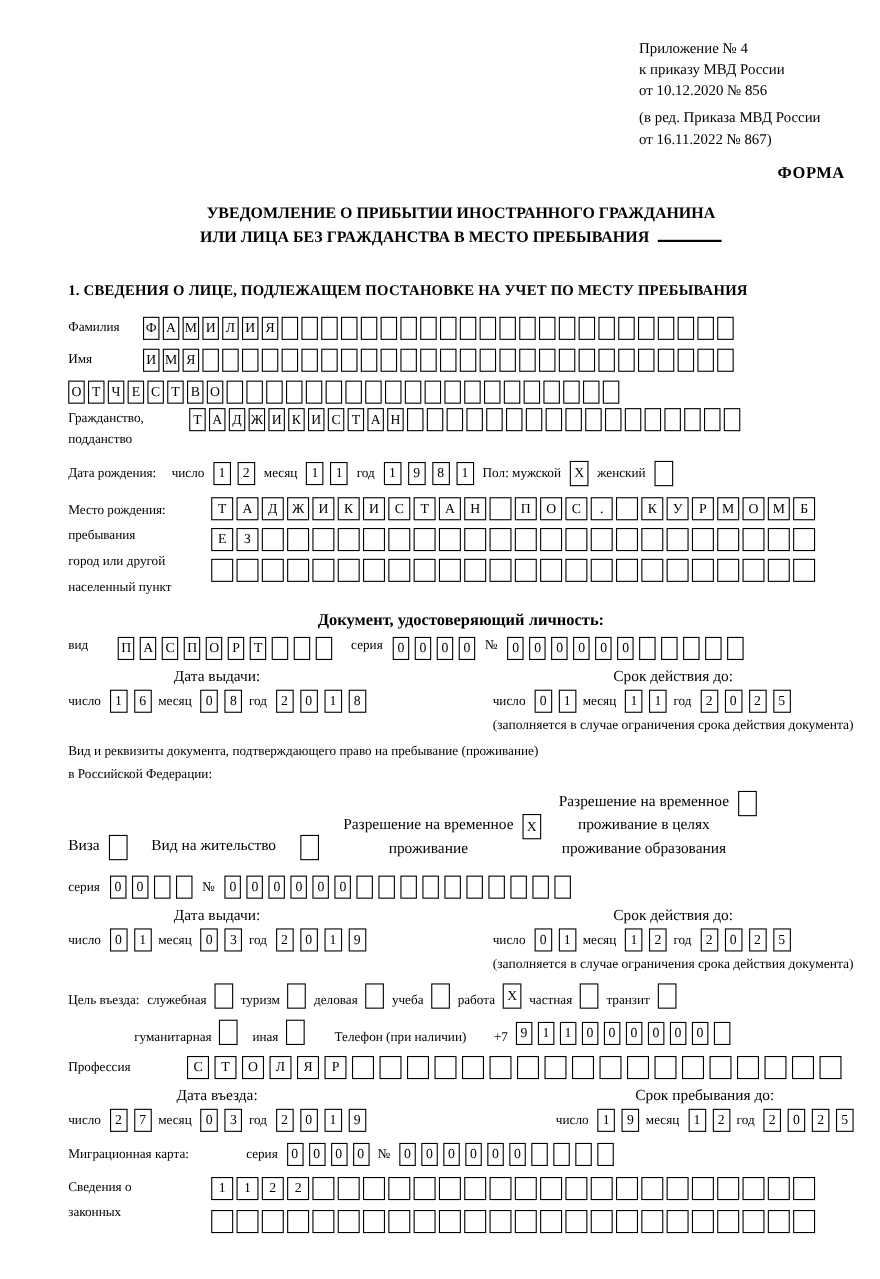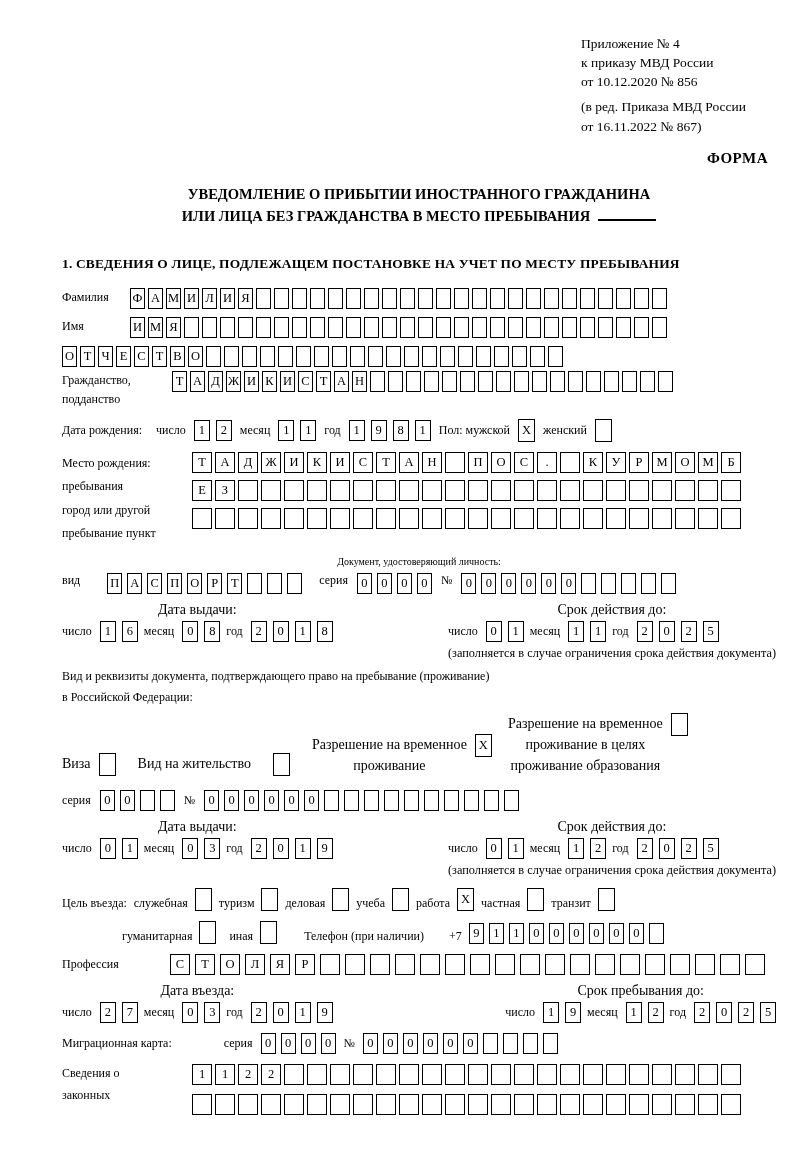--- a/index.html
+++ b/index.html
@@ -25,21 +25,21 @@
           width:15px; height:21px; border:1.6px solid #000; font-size:12.5px; background:#fff; }
   .cells-wide .cell { width:20px; }
   .date-cells { gap:6px; }
   .date-cells .cell { width:16px; }
   .sp-cells { gap:5px; }
   .box1 { display:inline-flex; }
   .box1 .cell { width:17px; height:23px; }
 
   .stack { display:flex; flex-direction:column; gap:7px; }
 
-  .doc-head { text-align:center; font-weight:normal; font-size:10px; margin-top:10px; }
+  .doc-head { text-align:center; font-weight:bold; font-size:15px; margin-top:10px; }
 
   .daterow { display:flex; justify-content:space-between; margin-top:8px; }
   .date-col { display:flex; flex-direction:column; }
   .date-head { text-align:center; font-size:14px; margin-bottom:3px; }
   .date-line { display:flex; align-items:center; gap:6px; }
   .date-line .lbl { margin-right:2px; }
   .note { font-size:12.3px; margin-top:4px; text-align:right; }
 
   .opt-row { display:flex; align-items:flex-end; gap:10px; margin-top:8px; }
   .opt { display:flex; align-items:flex-start; gap:8px; }
@@ -240,21 +240,21 @@
     <span class="cells box1">
         <span class="cell"></span>
       </span>
   </div>
 
   <div class="row" style="margin-top:10px;">
     <div class="lbl-col" style="width:130px; line-height:1.95;">
       <div class="lbl">Место рождения:</div>
       <div class="lbl">пребывания</div>
       <div class="lbl">город или другой</div>
-      <div class="lbl">пребывание пункт</div>
+      <div class="lbl">населенный пункт</div>
     </div>
     <div class="stack">
       <div class="cells cells-wide">
           <span class="cell">Т</span>
           <span class="cell">А</span>
           <span class="cell">Д</span>
           <span class="cell">Ж</span>
           <span class="cell">И</span>
           <span class="cell">К</span>
           <span class="cell">И</span>

